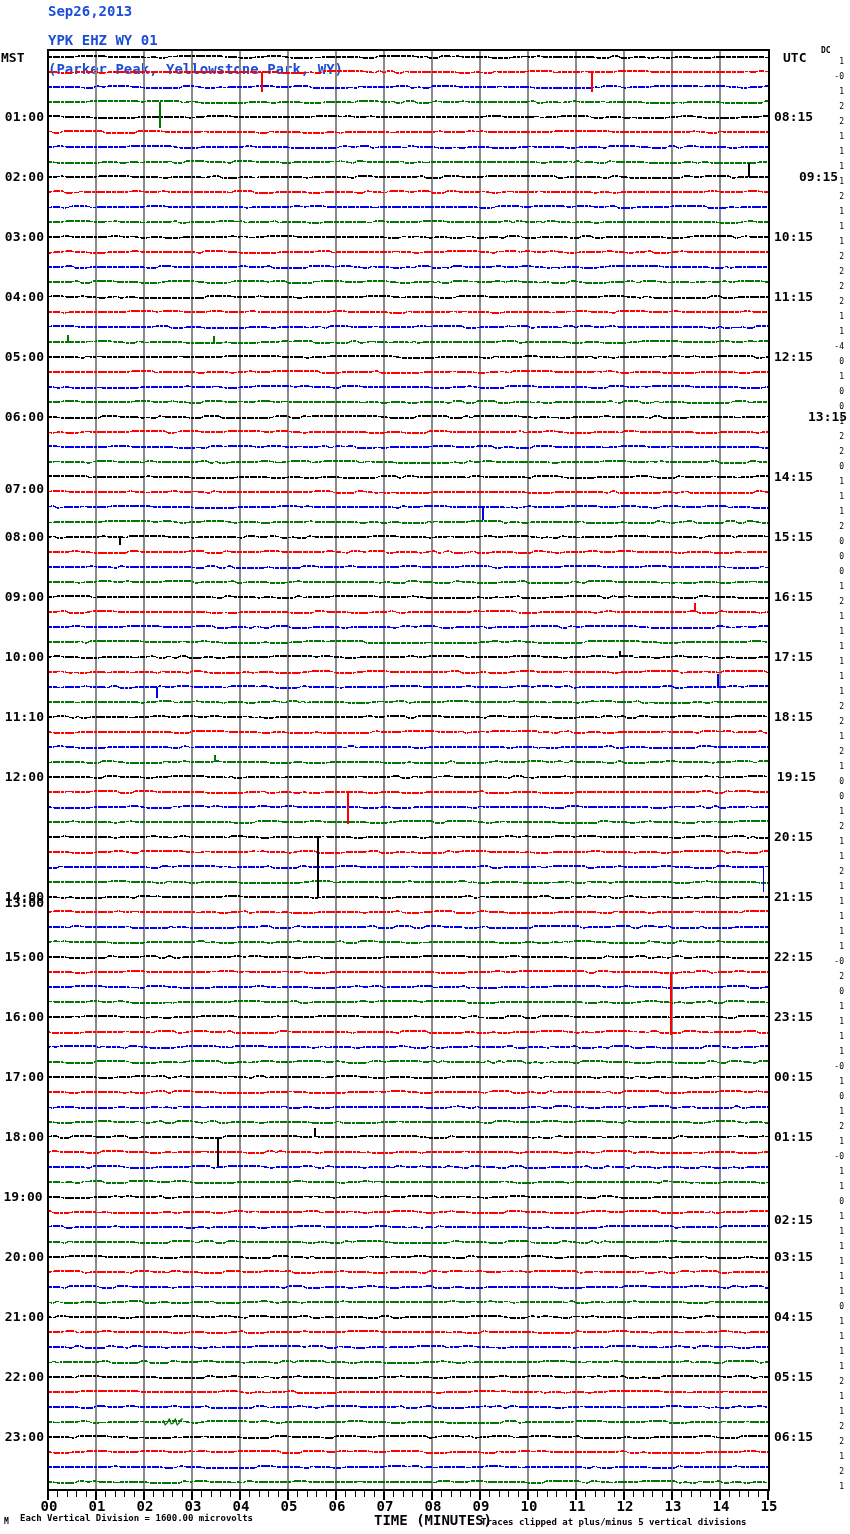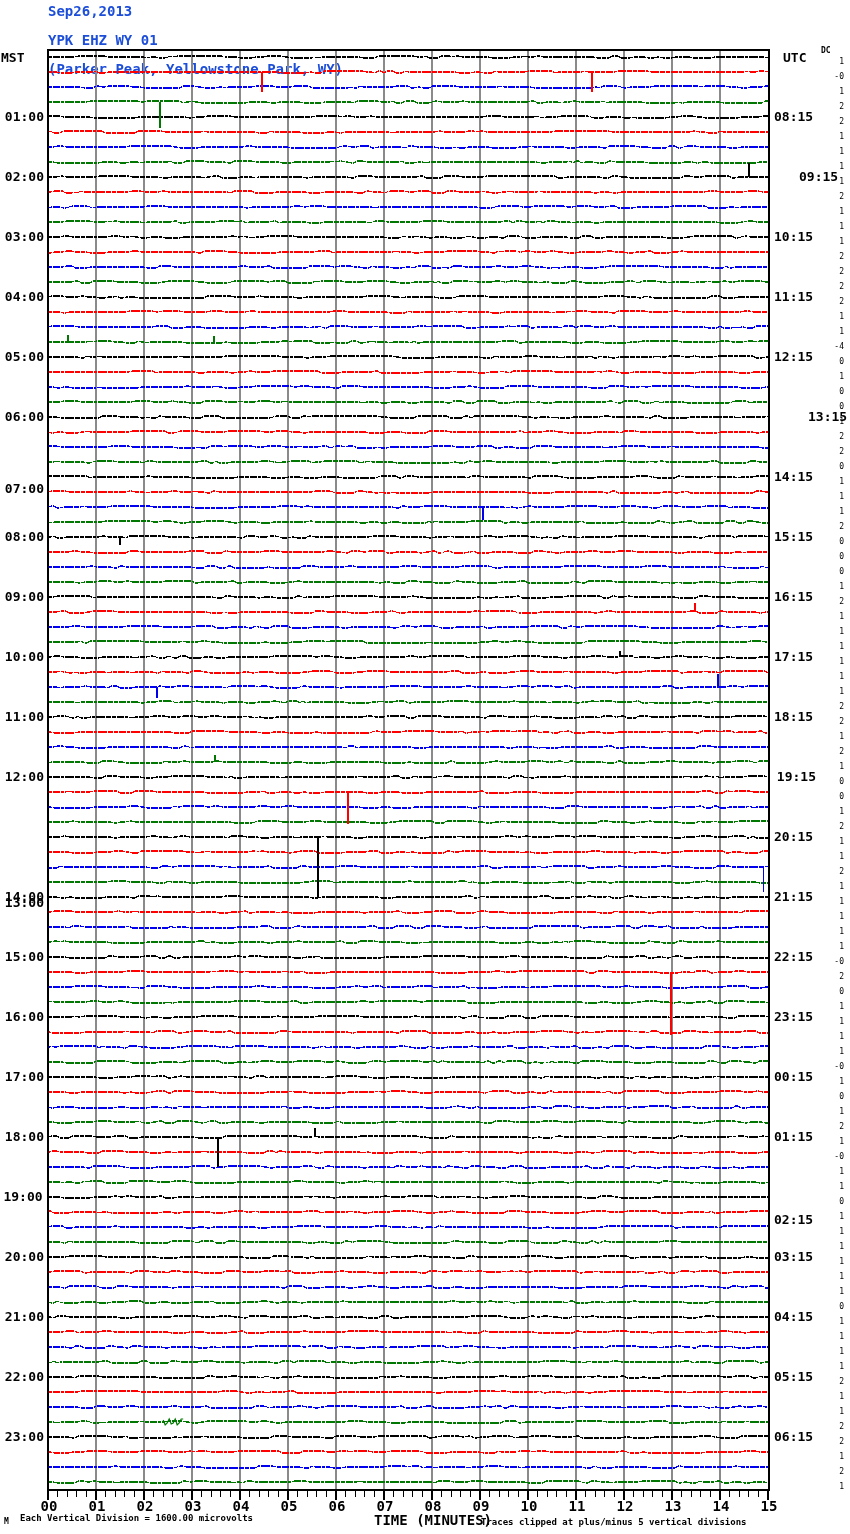--- a/index.html
+++ b/index.html
@@ -245,21 +245,21 @@
       <div class="hourlab mst" style="top: 110px;">01:00</div>
       <div class="hourlab mst" style="top: 170px;">02:00</div>
       <div class="hourlab mst" style="top: 230px;">03:00</div>
       <div class="hourlab mst" style="top: 290px;">04:00</div>
       <div class="hourlab mst" style="top: 350px;">05:00</div>
       <div class="hourlab mst" style="top: 410px;">06:00</div>
       <div class="hourlab mst" style="top: 482px;">07:00</div>
       <div class="hourlab mst" style="top: 530px;">08:00</div>
       <div class="hourlab mst" style="top: 590px;">09:00</div>
       <div class="hourlab mst" style="top: 650px;">10:00</div>
-      <div class="hourlab mst" style="top: 710px;">11:00</div>
+      <div class="hourlab mst" style="top: 710px;">11:10</div>
       <div class="hourlab mst" style="top: 770px;">12:00</div>
       <div class="hourlab mst" style="top: 878px; margin-top: 18px;">13:00</div>
       <div class="hourlab mst" style="top: 890px;">14:00</div>
       <div class="hourlab mst" style="top: 950px;">15:00</div>
       <div class="hourlab mst" style="top: 1010px;">16:00</div>
       <div class="hourlab mst" style="top: 1070px;">17:00</div>
       <div class="hourlab mst" style="top: 1130px;">18:00</div>
       <div class="hourlab mst" style="top: 1190px; text-align: center;">19:00</div>
       <div class="hourlab mst" style="top: 1250px;">20:00</div>
       <div class="hourlab mst" style="top: 1310px;">21:00</div>

